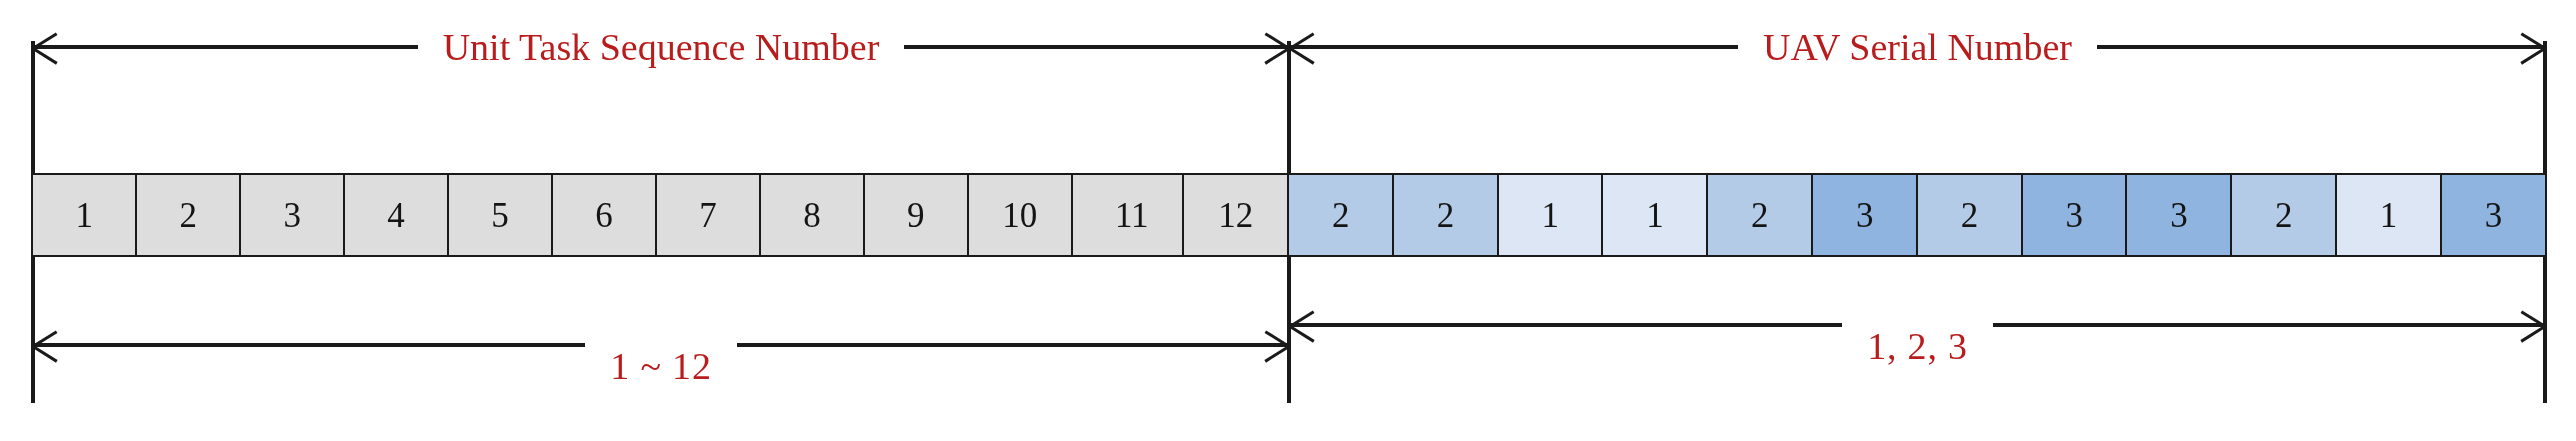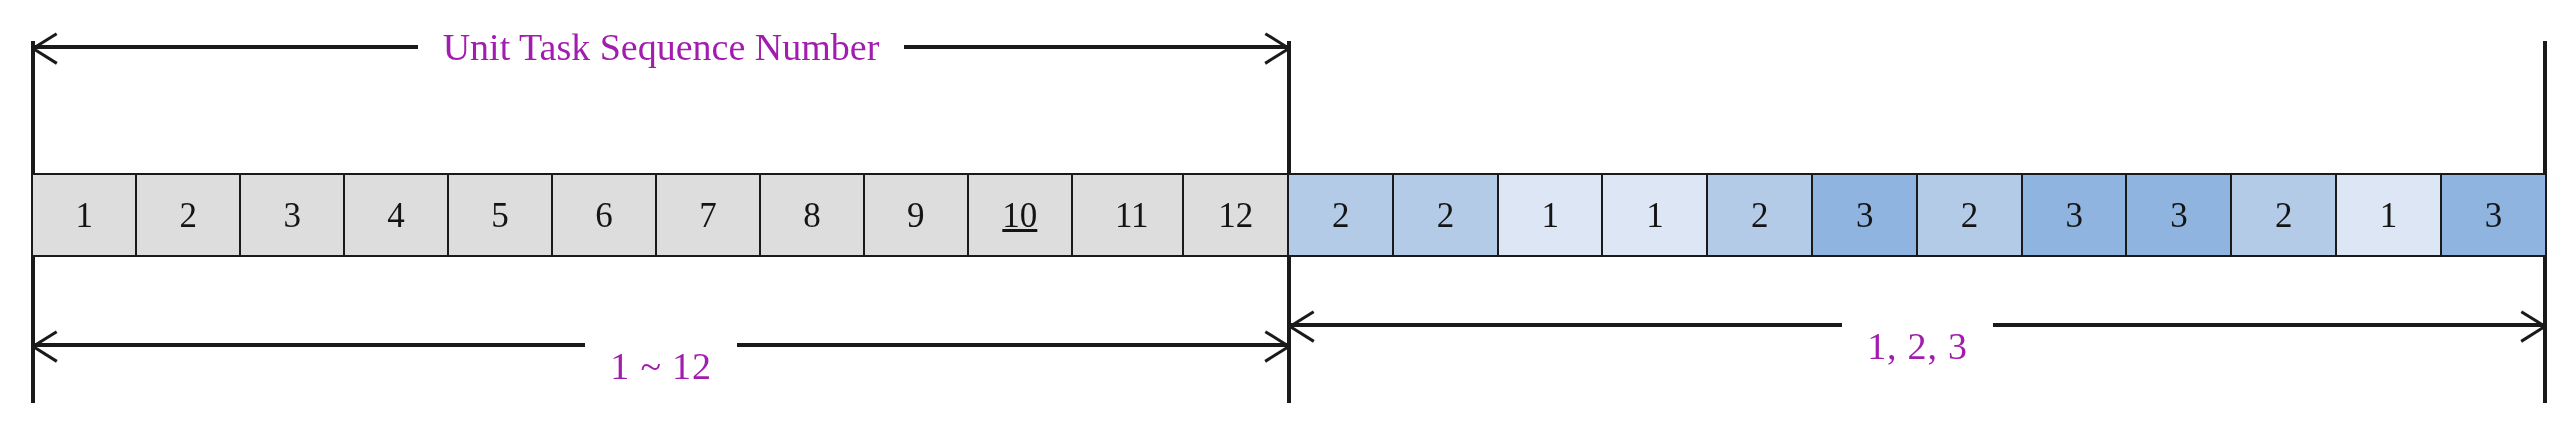--- a/index.html
+++ b/index.html
@@ -78,21 +78,21 @@
     right: -0.8px;
     transform-origin: right center;
     transform: rotate(-32deg);
   }
 
   .band-label {
     flex: 0 0 auto;
     padding: 0 25px;
     font-size: 38px;
     line-height: 1;
-    color: #a21caf;
+    color: #b91c1c;
     white-space: nowrap;
   }
   .band-label.tight { letter-spacing: 0.8px; margin-top: 41px; }
 
   
   .strip {
     position: absolute;
     top: 173px;
     height: 84px;
     display: flex;
@@ -129,32 +129,43 @@
       <span class="head h1"></span>
       <span class="head h2"></span>
     </div>
     <div class="band-label">Unit Task Sequence Number</div>
     <div class="arrow-seg cap-right">
       <span class="head h1"></span>
       <span class="head h2"></span>
     </div>
   </div>
 
+  <div class="band top-right">
+    <div class="arrow-seg cap-left">
+      <span class="head h1"></span>
+      <span class="head h2"></span>
+    </div>
+    <div class="band-label">UAV Serial Number</div>
+    <div class="arrow-seg cap-right">
+      <span class="head h1"></span>
+      <span class="head h2"></span>
+    </div>
+  </div>
 
   <div class="strip task">
       <div class="cell" style="background: rgb(221, 221, 221);">1</div>
       <div class="cell" style="background: rgb(221, 221, 221);">2</div>
       <div class="cell" style="background: rgb(221, 221, 221);">3</div>
       <div class="cell" style="background: rgb(221, 221, 221);">4</div>
       <div class="cell" style="background: rgb(221, 221, 221);">5</div>
       <div class="cell" style="background: rgb(221, 221, 221);">6</div>
       <div class="cell" style="background: rgb(221, 221, 221);">7</div>
       <div class="cell" style="background: rgb(221, 221, 221);">8</div>
       <div class="cell" style="background: rgb(221, 221, 221);">9</div>
-      <div class="cell" style="background: rgb(221, 221, 221); text-decoration: underline;">10</div>
+      <div class="cell" style="background: rgb(221, 221, 221);">10</div>
       <div class="cell" style="background: rgb(221, 221, 221); padding-left: 8px;">11</div>
       <div class="cell" style="background: rgb(221, 221, 221);">12</div>
     </div>
 
   <div class="strip uav">
       <div class="cell" style="background: rgb(180, 203, 232);">2</div>
       <div class="cell" style="background: rgb(180, 203, 232);">2</div>
       <div class="cell" style="background: rgb(220, 230, 244);">1</div>
       <div class="cell" style="background: rgb(220, 230, 244);">1</div>
       <div class="cell" style="background: rgb(180, 203, 232);">2</div>

